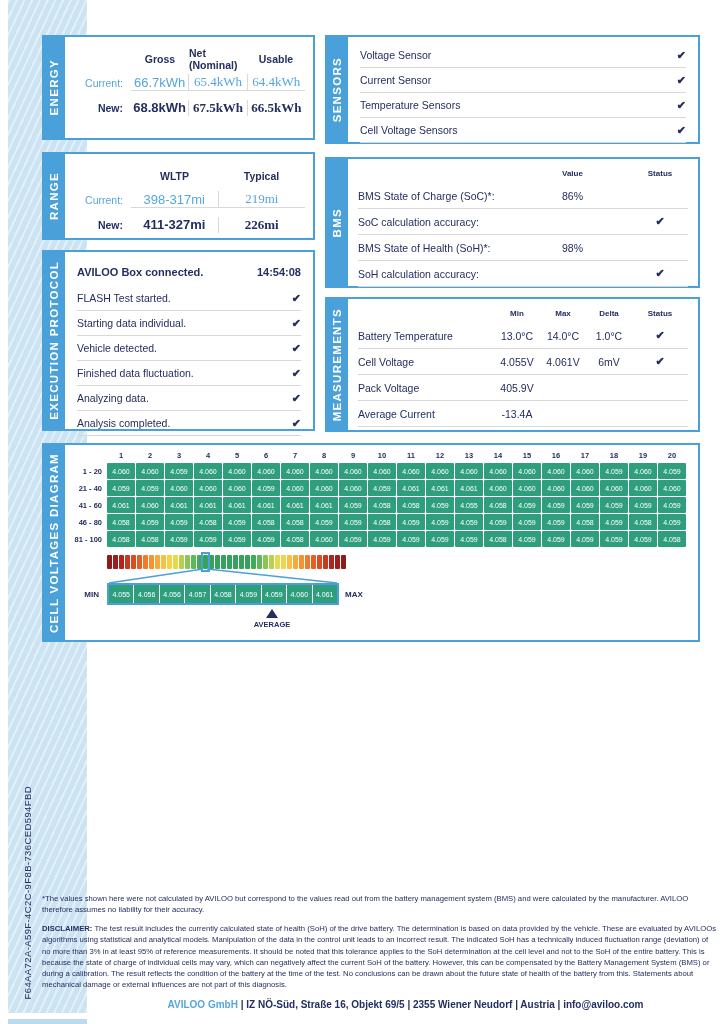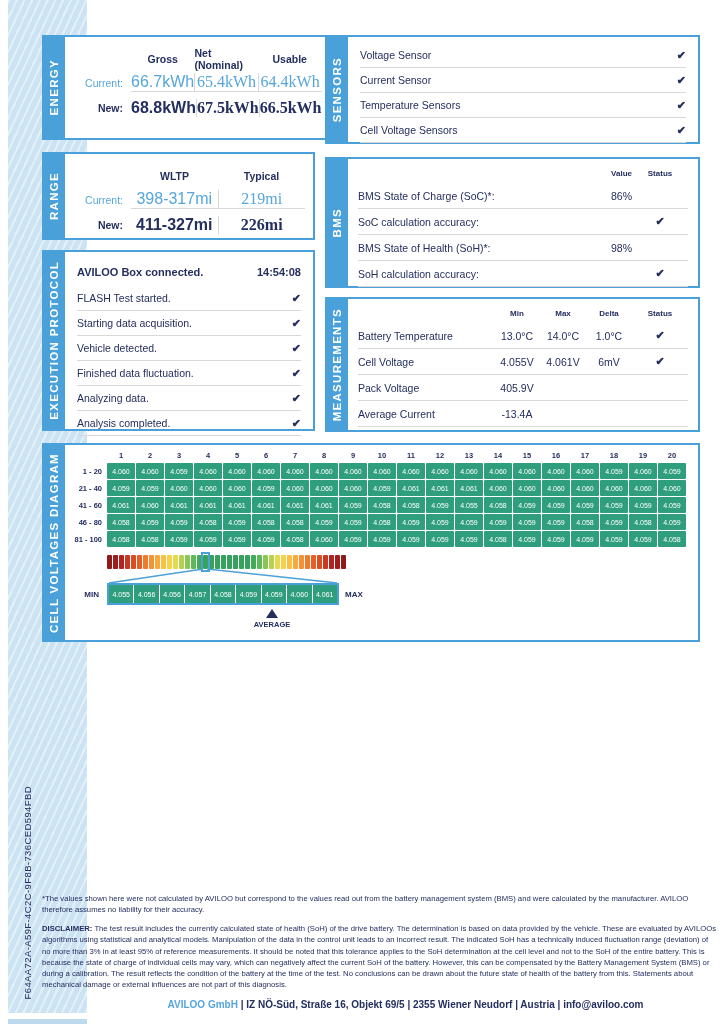--- a/index.html
+++ b/index.html
@@ -27,41 +27,41 @@
   .tab{width:23px;background:var(--blue);display:flex;align-items:center;justify-content:center;flex:none;}
   .tab span{writing-mode:vertical-rl;transform:rotate(180deg);color:#fff;font-weight:bold;
             font-size:11.5px;letter-spacing:1.3px;white-space:nowrap;}
   .cardbody{flex:1;background:#fff;border:2px solid var(--blue);border-left:none;position:relative;}
 
   
   .stat{padding:10px 8px 0 8px;}
   .stat-row{display:flex;align-items:center;height:25px;}
   .stat-row.h{height:23px;}
   .stat-label{width:58px;text-align:right;padding-right:8px;display:flex;align-items:center;justify-content:flex-end;font-size:10.5px;}
-  .stat-cell{flex:1;display:flex;align-items:center;justify-content:center;font-size:16px;}
+  .stat-cell{flex:1;display:flex;align-items:center;justify-content:center;font-size:13px;}
   .stat-row.h .stat-cell{font-weight:bold;font-size:10.5px;}
   .stat-row.current .stat-label,.stat-row.current .stat-cell{color:var(--lblue);}
   .stat-row.new .stat-label,.stat-row.new .stat-cell{font-weight:bold;color:var(--navy);}
   .stat-cell.vsep{border-left:1px solid var(--line);font-family:Liberation Serif, serif;}
   .stat-row.current .stat-cell{border-bottom:1px solid var(--line);}
 
   
   .list{padding:6px 12px 0 12px;}
   .lrow{display:flex;justify-content:space-between;align-items:center;height:25px;
         border-bottom:1px solid var(--line);font-size:10.5px;color:var(--navy);}
   .lrow.head{border-bottom:none;height:28px;font-weight:bold;font-size:11px;}
   .check{font-weight:bold;font-size:11px;color:var(--navy);}
   .time{font-weight:bold;margin-left:46px;}
 
   
   .cols{padding:4px 10px 0 10px;}
   .crow{display:flex;align-items:center;height:26px;border-bottom:1px solid var(--line);font-size:10.5px;}
   .crow.head{border-bottom:none;height:20px;font-size:8px;font-weight:bold;}
   .c-label{flex:1;text-align:left;}
-  .c-val{width:70px;text-align:right;}
+  .c-val{width:70px;text-align:left;}
   .c-min,.c-max{width:46px;text-align:center;}
   .c-delta{width:46px;text-align:center;}
   .c-status{width:56px;text-align:center;}
 
   
   .cv-body{font-size:7px;}
   .cv-grid{position:absolute;left:3px;top:6px;}
   .cv-row{display:flex;margin-bottom:1px;}
   .cv-rowlabel{width:38px;display:flex;align-items:center;justify-content:flex-end;padding-right:4px;
                font-size:7.5px;font-weight:bold;color:var(--navy);}
@@ -160,21 +160,21 @@
       <div class="list" id="protocol-list">
         <div class="lrow head">
           <span>AVILOO Box connected.</span>
           <span class="time">14:54:08</span>
         </div>
       <div class="lrow">
             <span>FLASH Test started.</span>
             <span class="check">✔</span>
           </div>
           <div class="lrow">
-            <span>Starting data acquisition.</span>
+            <span>Starting data individual.</span>
             <span class="check">✔</span>
           </div>
           <div class="lrow">
             <span>Vehicle detected.</span>
             <span class="check">✔</span>
           </div>
           <div class="lrow">
             <span>Finished data fluctuation.</span>
             <span class="check">✔</span>
           </div>

